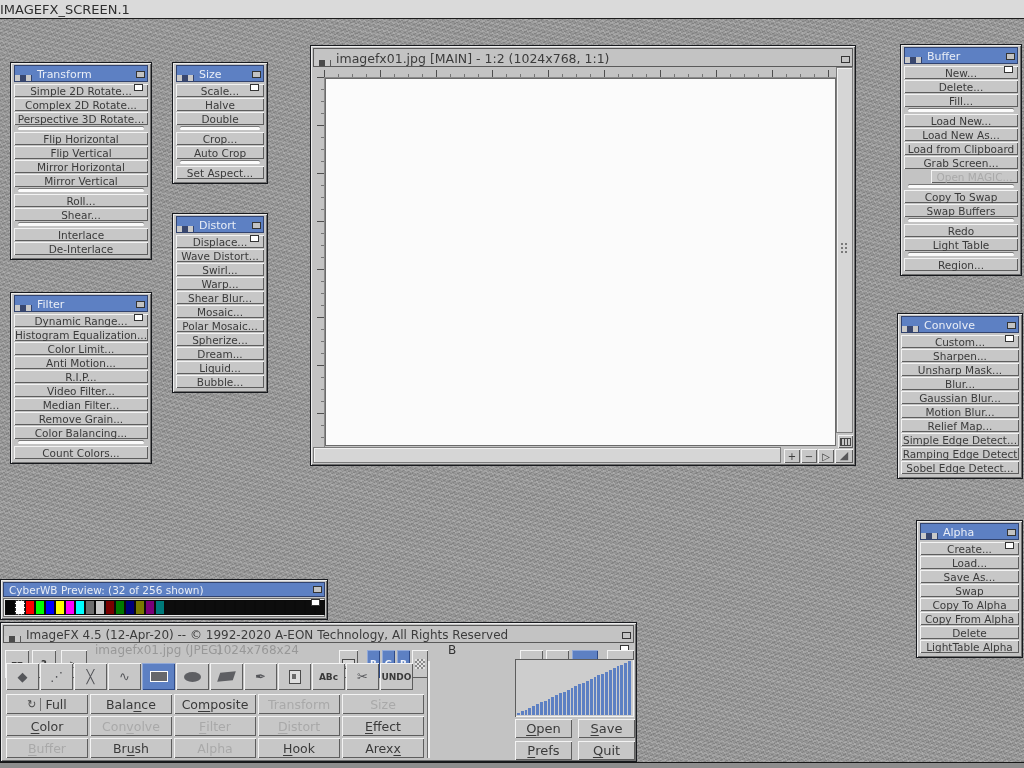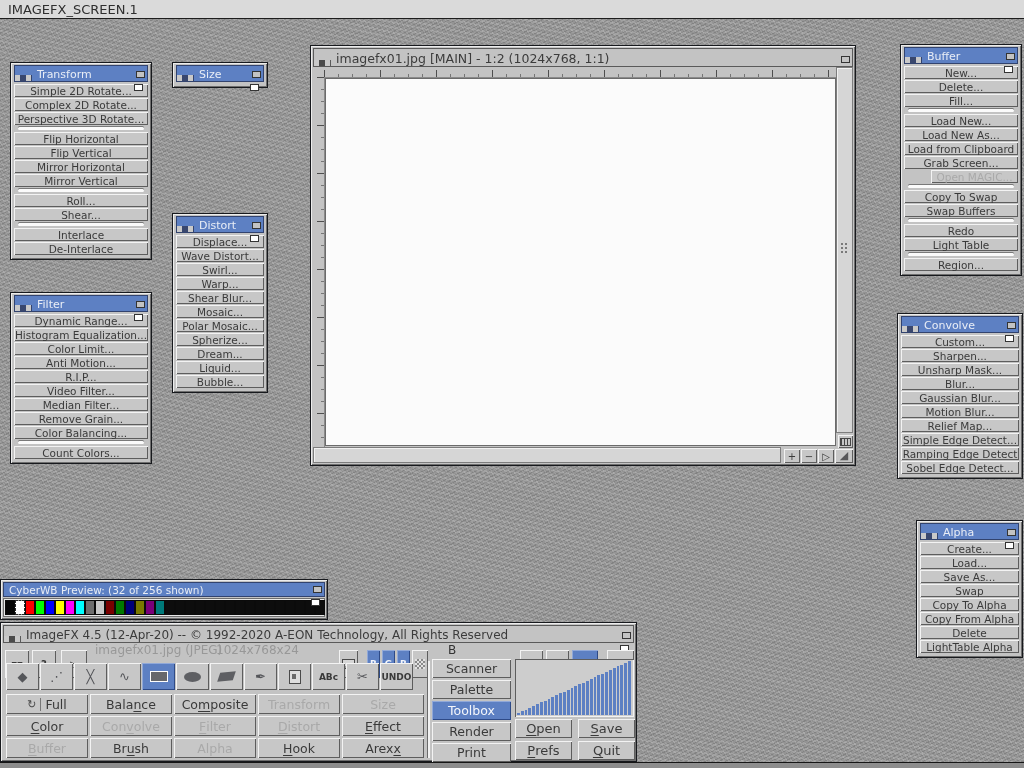--- a/index.html
+++ b/index.html
@@ -7,21 +7,21 @@
     width:1024px;height:768px;position:relative;overflow:hidden;
     font-family:"DejaVu Sans", sans-serif;
     background-color:#9c9c9c;
     background-image:
       repeating-linear-gradient(63deg, rgba(255,255,255,.10) 0 1px, rgba(0,0,0,0) 1px 4px),
       repeating-linear-gradient(-27deg, rgba(0,0,0,.12) 0 1px, rgba(0,0,0,0) 1px 3px),
       repeating-linear-gradient(12deg, rgba(255,255,255,.07) 0 2px, rgba(0,0,0,.05) 2px 5px);
     -webkit-font-smoothing:none;
   }
   .screen-titlebar{position:absolute;left:0;top:0;width:1024px;height:19px;background:#dadada;
-    border-bottom:1px solid #1d1d1d;color:#2f2f2f;font-size:13px;line-height:19px;padding-left:8px;box-sizing:border-box;}
+    border-bottom:1px solid #1d1d1d;color:#2f2f2f;font-size:13px;line-height:19px;box-sizing:border-box;}
   .screen-bottom-edge{position:absolute;left:0;bottom:0;width:1024px;height:5px;background:#8d8d8d;border-top:1px solid #161616;}
 
   .window{position:absolute;background:#c3c3c3;border:1px solid #17191d;
     box-shadow:inset 1px 1px 0 #ededed, inset -1px -1px 0 #6e6e6e;box-sizing:border-box;}
   .tool-win{padding:2px 3px 3px;}
 
   .tbar{height:15px;display:flex;align-items:flex-end;background:#5d80c3;border:1px solid #32436e;margin-bottom:2px;}
   .tbar .tb-title{flex:1;color:#e9edf6;font-size:11px;line-height:13px;padding-left:5px;white-space:nowrap;overflow:hidden;}
   .tbar.gray{background:#c3c3c3;border-color:#5a5a5a;}
   .tbar.gray .tb-title{color:#3c3c3c;}
@@ -197,20 +197,30 @@
   <div class="tbar">
     <span class="gad close">
         <b></b>
       </span>
     <span class="tb-title">Size</span>
     <span class="gad right depth">
         <i></i>
         <i></i>
       </span>
   </div>
+  <div class="win-body">
+      <div class="menu-btn">Scale...</div>
+      <div class="menu-btn">Halve</div>
+      <div class="menu-btn">Double</div>
+      <div class="sep"></div>
+      <div class="menu-btn">Crop...</div>
+      <div class="menu-btn">Auto Crop</div>
+      <div class="sep"></div>
+      <div class="menu-btn">Set Aspect...</div>
+    </div>
 </div>
 
 <div class="window tool-win" style="left:172px;top:213px;width:96px">
   <div class="tbar">
     <span class="gad close">
         <b></b>
       </span>
     <span class="tb-title">Distort</span>
     <span class="gad right depth">
         <i></i>
@@ -467,27 +477,20 @@
       <div class="pbtn ghost"><u>F</u>ilter</div>
       <div class="pbtn ghost"><u>D</u>istort</div>
       <div class="pbtn"><u>E</u>ffect</div>
       <div class="pbtn ghost"><u>B</u>uffer</div>
       <div class="pbtn">Br<u>u</u>sh</div>
       <div class="pbtn ghost">Alpha</div>
       <div class="pbtn"><u>H</u>ook</div>
       <div class="pbtn">Arex<u>x</u></div>
     </div>
   <div class="vline"></div>
-  <div id="right-col">
-      <div class="pbtn">Scanner</div>
-      <div class="pbtn">Palette</div>
-      <div class="pbtn sel">Toolbox</div>
-      <div class="pbtn">Render</div>
-      <div class="pbtn">Print</div>
-    </div>
   <div id="ramp-box">
       <div class="bar" style="height: 3.33333%;"></div>
       <div class="bar" style="height: 6.66667%;"></div>
       <div class="bar" style="height: 10%;"></div>
       <div class="bar" style="height: 13.3333%;"></div>
       <div class="bar" style="height: 16.6667%;"></div>
       <div class="bar" style="height: 20%;"></div>
       <div class="bar" style="height: 23.3333%;"></div>
       <div class="bar" style="height: 26.6667%;"></div>
       <div class="bar" style="height: 30%;"></div>

